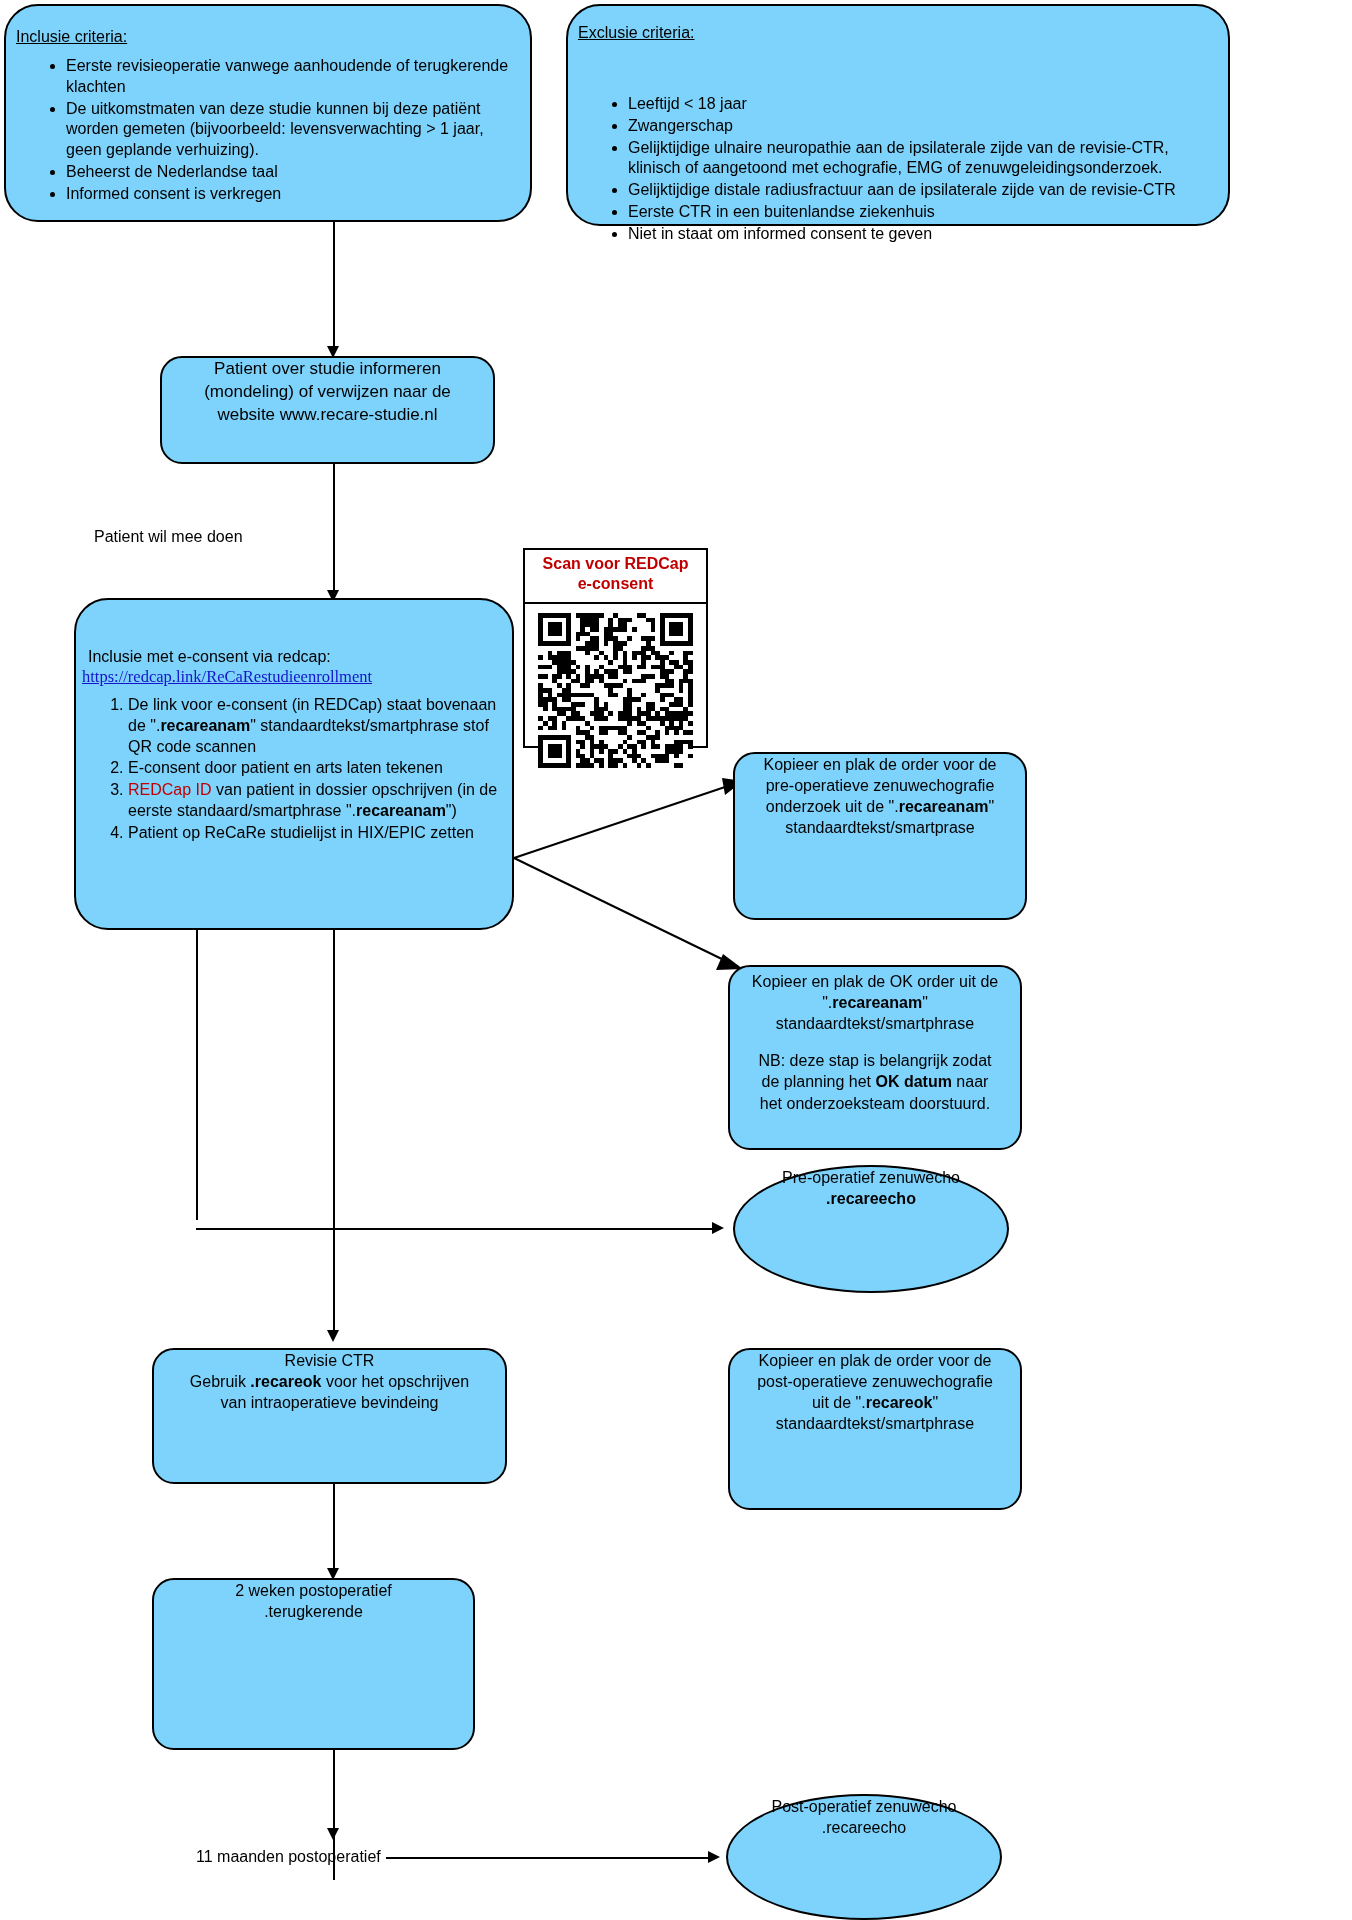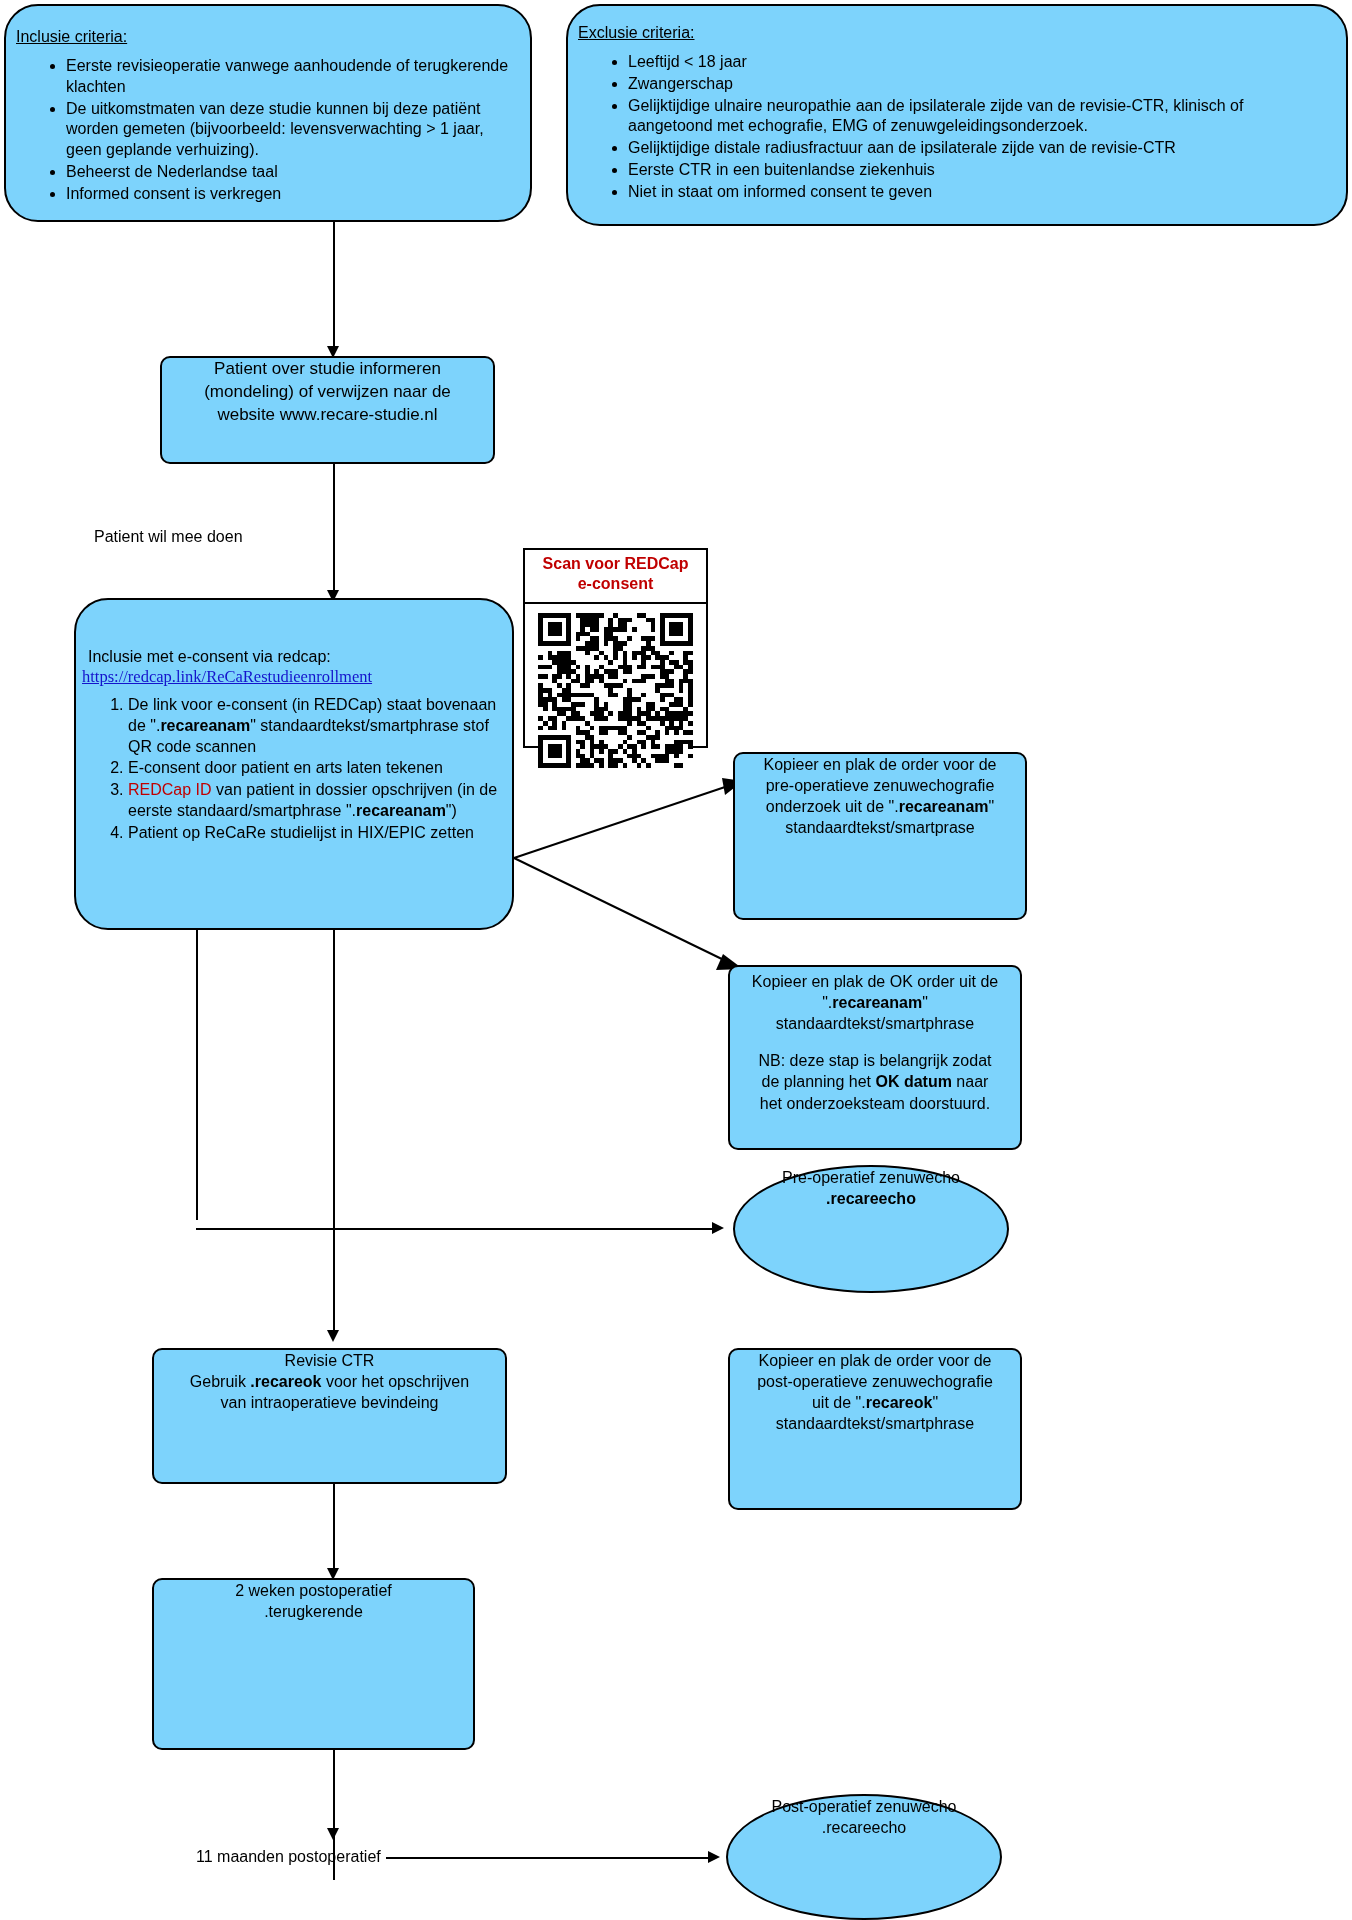--- a/index.html
+++ b/index.html
@@ -23,21 +23,21 @@
   .node {
     position: absolute;
     box-sizing: border-box;
     border: 2px solid #000;
     background: #7dd3fc;
     display: flex;
     flex-direction: column;
     justify-content: flex-start;
   }
   .rounded   { border-radius: 34px; }
-  .rounded-s { border-radius: 10px; }
+  .rounded-s { border-radius: 22px; }
   .ellipse   { border-radius: 50%; align-items: center; }
 
   .ctr { text-align: center; }
   .lft { text-align: left; }
   .t16 { font-size: 16px;   line-height: 1.32; }
   .t17 { font-size: 17px;   line-height: 1.34; }
 
   b, .b { font-weight: bold; }
   .red  { color: #C00000; }
 
@@ -135,21 +135,21 @@
   <div class="node rounded" style="left:4px; top:4px; width:528px; height:218px; padding:22px 12px 10px 0;">
     <div class="crit-title">Inclusie criteria:</div>
     <ul class="crit">
       <li>Eerste revisieoperatie vanwege aanhoudende of terugkerende klachten</li>
       <li>De uitkomstmaten van deze studie kunnen bij deze patiënt worden gemeten (bijvoorbeeld: levensverwachting &gt; 1 jaar, geen geplande verhuizing).</li>
       <li>Beheerst de Nederlandse taal</li>
       <li>Informed consent is verkregen</li>
     </ul>
   </div>
 
-  <div class="node rounded" style="left:566px; top:4px; width:782px; height:222px; padding:18px 14px 10px 0;">
+  <div class="node rounded" style="left:566px; top:4px; width:664px; height:222px; padding:18px 14px 10px 0;gap:42px;">
     <div class="crit-title">Exclusie criteria:</div>
     <ul class="crit">
       <li>Leeftijd &lt; 18 jaar</li>
       <li>Zwangerschap</li>
       <li>Gelijktijdige ulnaire neuropathie aan de ipsilaterale zijde van de revisie-CTR, klinisch of aangetoond met echografie, EMG of zenuwgeleidingsonderzoek.</li>
       <li>Gelijktijdige distale radiusfractuur aan de ipsilaterale zijde van de revisie-CTR</li>
       <li>Eerste CTR in een buitenlandse ziekenhuis</li>
       <li>Niet in staat om informed consent te geven</li>
     </ul>
   </div>

